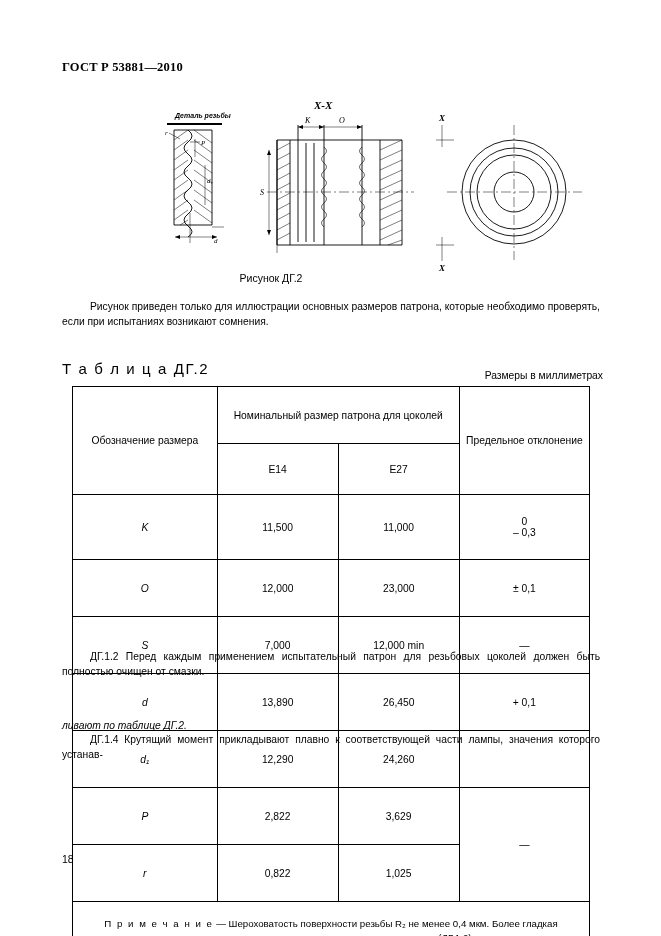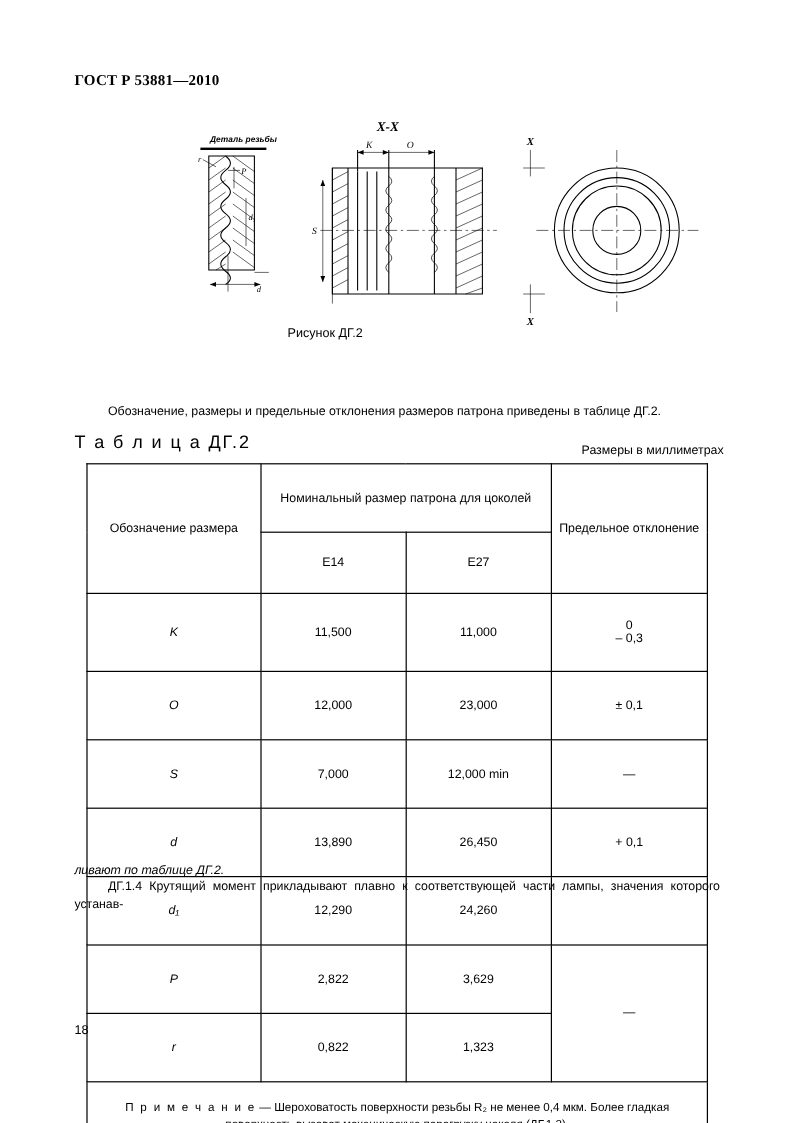--- a/index.html
+++ b/index.html
@@ -262,21 +262,21 @@
 
         <line x1="380" y1="142" x2="380" y2="166" stroke="#000" stroke-width="0.5"></line>
         <line x1="374" y1="150" x2="392" y2="150" stroke="#000" stroke-width="0.5"></line>
         <text x="377" y="176" font-size="9" font-family="Liberation Serif, serif" font-style="italic" font-weight="bold" fill="#000" stroke="none">X</text>
       </g>
     </svg>
   </div>
 
   <div class="fig-caption">Рисунок ДГ.2</div>
 
-  <div class="para p2">Обозначение, размеры и предельные отклонения размеров патрона приведены в таблице ДГ.2.</div>
+  <div class="para p1">Рисунок приведен только для иллюстрации основных размеров патрона, которые необходимо проверять, если при испытаниях возникают сомнения.</div>
 
   <div class="table-label">Т а б л и ц а   ДГ.2</div>
   <div class="table-units">Размеры в миллиметрах</div>
 
   <table class="main">
     <tbody>
       <tr>
         <td class="hdr-tall" rowspan="2" style="width:145px">Обозначение размера</td>
         <td colspan="2" style="height:26px">Номинальный размер патрона для цоколей</td>
         <td rowspan="2" style="width:130px">Предельное отклонение</td>
@@ -319,25 +319,26 @@
       </tr>
       <tr class="row-tall">
         <td class="italic">P</td>
         <td>2,822</td>
         <td>3,629</td>
         <td rowspan="2">—</td>
       </tr>
       <tr class="row-tall">
         <td class="italic">r</td>
         <td>0,822</td>
-        <td>1,323</td>
+        <td>1,025</td>
       </tr>
       <tr>
         <td class="note-cell" colspan="4"><span class="note-lead">П р и м е ч а н и е</span><span> — Шероховатость поверхности резьбы R₂ не менее 0,4 мкм. Более гладкая поверхность вызовет механическую перегрузку цоколя (ДГ.1.2).</span></td>
       </tr>
     </tbody>
   </table>
 
+  <div class="tail t1">ДГ.1.2  Перед каждым применением испытательный патрон для резьбовых цоколей должен быть полностью очищен от смазки.</div>
   <div class="tail t3">ДГ.1.4  Крутящий момент прикладывают плавно к соответствующей части лампы, значения которого устанав-</div>
   <div class="tail t4" style="text-indent:0">ливают по таблице ДГ.2.</div>
 
   <div class="pageno">18</div>
 </div>
 
 </body></html>

